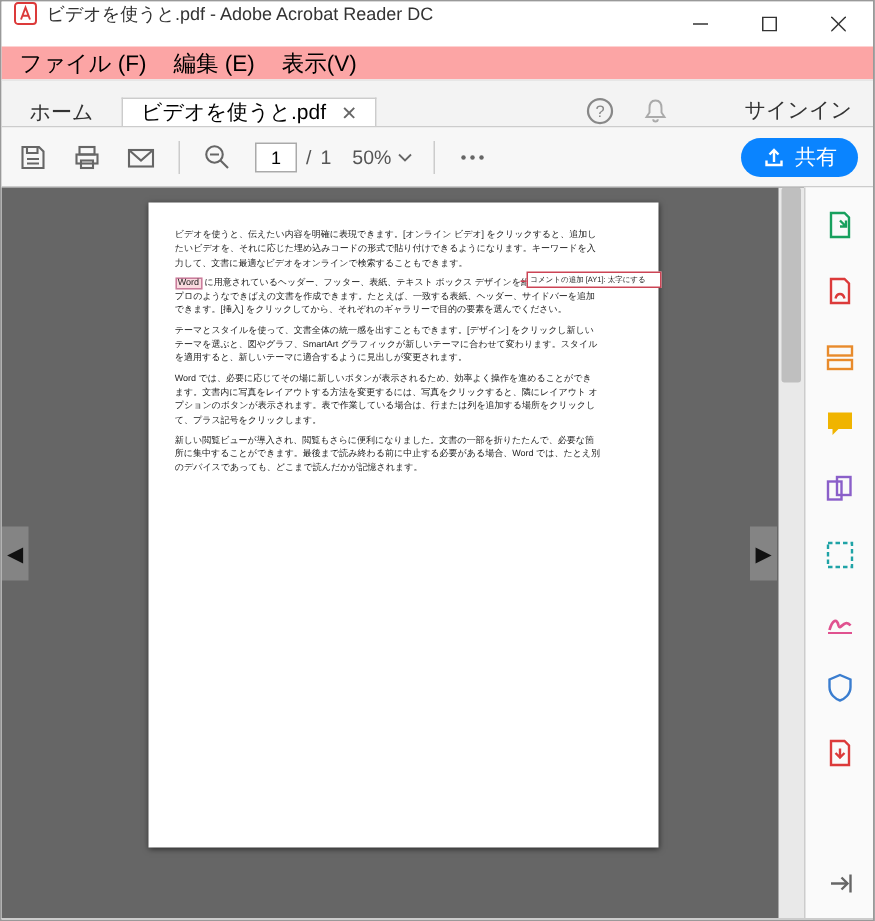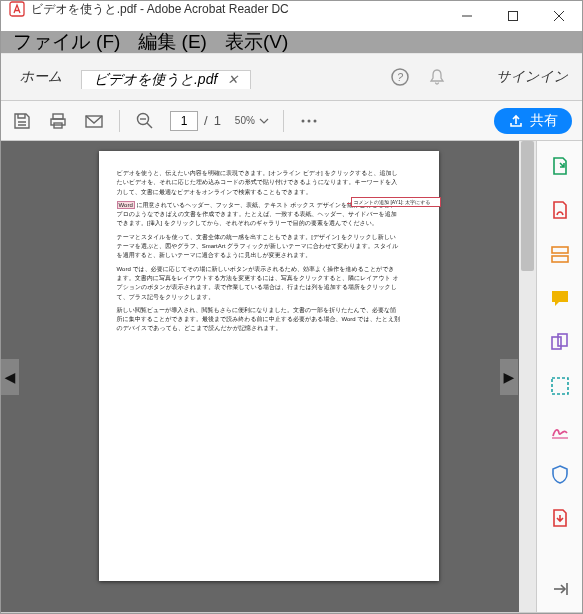--- a/index.html
+++ b/index.html
@@ -1,34 +1,34 @@
 <!DOCTYPE html>
 <html><head>
 <meta charset="utf-8">
 <style>
   * { margin: 0; padding: 0; box-sizing: border-box; }
   body { font-family: "Yu Gothic UI", "Meiryo", sans-serif; font-size: 12px; background: #fff; width: 583px; height: 614px; overflow: hidden; border: 1px solid #999; display: flex; flex-direction: column; }
   .titlebar { height: 30px; display: flex; align-items: flex-start; padding-left: 8px; background: #fff; }
   .titlebar .tb-icon { width: 16px; height: 16px; margin-right: 6px; display: flex; align-items: center; justify-content: center; }
   .titlebar .tb-title { font-size: 12px; color: #333; flex: 1; }
   .titlebar .tb-btn { width: 46px; height: 30px; display: flex; align-items: center; justify-content: center; color: #333; }
-  .menubar { height: 22px; display: flex; align-items: center; padding-left: 6px; gap: 6px; background: #a3a3a3; font-size: 19px; }
+  .menubar { height: 22px; display: flex; align-items: center; padding-left: 6px; gap: 6px; background: #fca5a5; font-size: 15px; }
   .menubar span { padding: 2px 6px; }
-  .tabbar { height: 48px; display: flex; align-items: center; background: #f3f3f3; border-bottom: 1px solid #ccc; border-top: 1px solid #e6e6e6; font-style: italic; }
+  .tabbar { height: 32px; display: flex; align-items: flex-end; background: #f3f3f3; border-bottom: 1px solid #ccc; border-top: 1px solid #e6e6e6; }
   .tab-nav { width: 80px; display: flex; align-items: center; justify-content: center; font-size: 14px; color: #333; }
   .tab-doc { background: #fff; border: 1px solid #ccc; border-bottom: none; display: flex; align-items: center; padding: 0 12px; gap: 10px; font-size: 14px; margin-top: 4px; }
   .tab-fill { flex: 1; display: flex; align-items: center; justify-content: flex-end; gap: 18px; padding-right: 14px; }
   .icon-btn { display: flex; align-items: center; justify-content: center; color: #555; }
   .signin { font-size: 14px; color: #333; margin-left: 32px; }
   .toolbar { height: 40px; display: flex; align-items: center; padding: 0 10px; background: #f7f7f7; border-bottom: 1px solid #ccc; gap: 14px; }
   .tbico { width: 22px; height: 22px; display: flex; align-items: center; justify-content: center; color: #555; }
   .vsep { width: 1px; height: 22px; background: #ccc; }
   .pagebox { display: flex; align-items: center; gap: 6px; color: #555; font-size: 13px; }
   .pagebox input { width: 28px; height: 20px; text-align: center; border: 1px solid #aaa; font-size: 12px; }
-  .zoombox { display: flex; align-items: center; gap: 4px; color: #555; font-size: 10px; }
+  .zoombox { display: flex; align-items: center; gap: 4px; color: #555; font-size: 13px; }
   .toolbar-fill { flex: 1; }
   .share-btn { background: #0a84ff; color: #fff; border-radius: 18px; height: 26px; padding: 0 14px; display: flex; align-items: center; gap: 6px; font-size: 14px; }
   .body-row { flex: 1; display: flex; min-height: 0; border-bottom: 1px solid #ccc; }
   .viewer { flex: 1; background: #666; position: relative; overflow: hidden; }
   .page-nav-btn { position: absolute; top: 50%; transform: translateY(-50%); width: 18px; height: 36px; background: rgba(255,255,255,0.2); color: #111; display: flex; align-items: center; justify-content: center; font-size: 14px; }
   .page-nav-btn.left { left: 0; }
   .page-nav-btn.right { right: 18px; }
   .vscroll { position: absolute; right: 0; top: 0; bottom: 0; width: 17px; background: #e9e9e9; }
   .vscroll .thumb { position: absolute; left: 2px; right: 2px; top: 0; height: 130px; background: #bfbfbf; border-radius: 2px; }
   .pagepaper { position: absolute; left: 50%; top: 10px; transform: translateX(-50%); width: 340px; height: 430px; background: #fff; box-shadow: 0 1px 4px rgba(0,0,0,0.6); padding: 18px 38px 18px 18px; }

